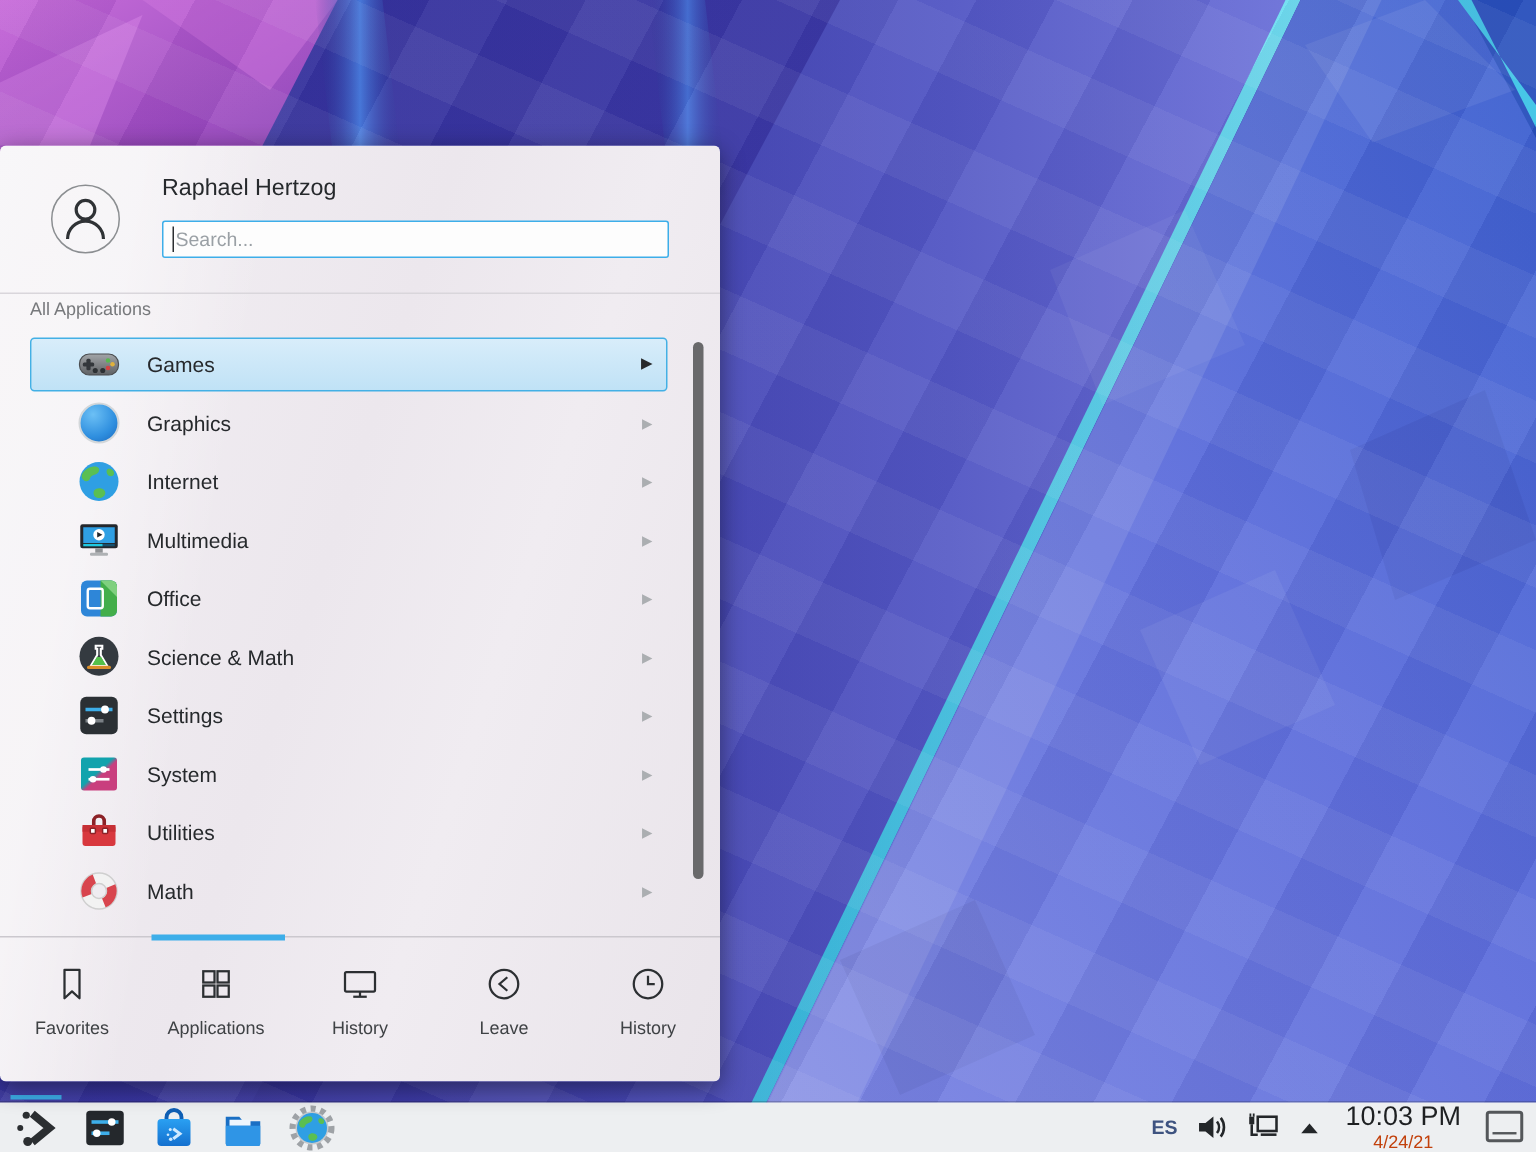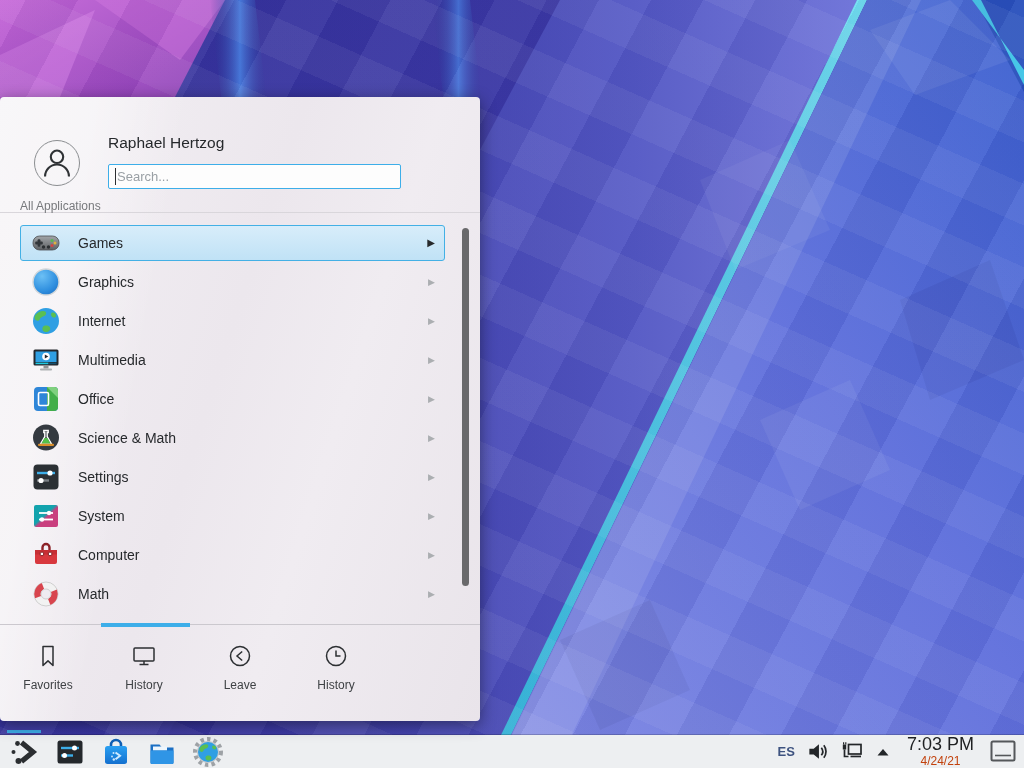--- a/index.html
+++ b/index.html
@@ -13,34 +13,34 @@
     background:
       repeating-linear-gradient(24deg, rgba(255,255,255,.05) 0 38px, rgba(255,255,255,0) 38px 76px),
       repeating-linear-gradient(-62deg, rgba(12,4,70,.05) 0 46px, rgba(255,255,255,.045) 46px 92px);}
 
   
   .menu{position:absolute;left:0;top:97px;width:480px;height:624px;z-index:5;
     background:
       linear-gradient(100deg, rgba(255,255,255,.45) 0 16%, rgba(255,255,255,0) 32%),
       linear-gradient(108deg,#f3f0f4 0%,#ece7ed 45%,#f0ecf1 65%,#e9e4ea 100%);
     border-radius:4px;box-shadow:0 4px 16px rgba(0,0,0,.45);}
-  .menu-header{position:absolute;top:17px;left:0;right:0;height:98px;border-bottom:1px solid #d9d6db;}
+  .menu-header{position:absolute;top:0;left:0;right:0;height:98px;border-bottom:1px solid #d9d6db;}
   .avatar{position:absolute;left:34px;top:26px;width:46px;height:46px;border:1px solid #8b8e91;border-radius:50%;box-sizing:border-box;}
   .user-name{position:absolute;left:108px;top:20px;font-size:15.5px;color:#26292c;}
-  .search-wrap{position:absolute;left:108px;top:50px;width:293px;height:25px;background:#fdfdfd;
+  .search-wrap{position:absolute;left:108px;top:50px;width:338px;height:25px;background:#fdfdfd;
     border:1px solid #3daee9;border-radius:2px;box-sizing:border-box;}
   .search-input{position:absolute;inset:0;border:0;outline:0;background:transparent;
     padding:0 6px 0 8px;font:13px "Liberation Sans","DejaVu Sans",sans-serif;color:#2b2e31;width:100%;box-sizing:border-box;}
   .search-input::placeholder{color:#9aa0a5;}
   .caret{position:absolute;left:6px;top:3px;width:1px;height:17px;background:#2b2e31;}
   .section-label{position:absolute;left:20px;top:102px;font-size:12px;color:#77797c;}
 
   .app-list{position:absolute;top:125px;left:0;width:100%;height:403px;overflow:hidden;}
   .row{position:relative;height:36px;margin:3px 35px 3px 20px;display:flex;align-items:center;
-    border:1px solid transparent;border-radius:3px;box-sizing:border-box;}
+    border:1px solid transparent;border-radius:3px;box-sizing:border-box;padding-left:20px;}
   .row.selected{background:linear-gradient(#d8edfa,#c0e2f6);border-color:#43b0e5;}
   .cat-icon{width:32px;height:32px;margin-left:9px;flex:none;}
   .cat-icon svg{display:block;}
   .cat-label{margin-left:16px;font-size:14px;color:#26292c;}
   .cat-arrow{position:absolute;right:9px;font-size:9px;color:#abaeb1;line-height:1;}
   .row.selected .cat-arrow{color:#27292b;font-size:10px;}
   .scroll-thumb{position:absolute;right:11px;top:131px;width:7px;height:358px;background:#69696b;border-radius:4px;z-index:6;}
 
   .tabbar{position:absolute;left:0;right:0;bottom:0;height:96px;border-top:1px solid #cbc8ce;display:flex;}
   .tab-indicator{position:absolute;left:101px;top:-2px;width:89px;height:4px;background:#3daee9;}
@@ -272,21 +272,21 @@
     <div class="row">
       <span class="cat-icon">
         <svg viewBox="0 0 32 32">
           <path d="M12.5 11 v-2.5 a3.5 3.5 0 0 1 7 0 V11" fill="none" stroke="#8c2227" stroke-width="2.4"></path>
           <rect x="5" y="11" width="22" height="14" rx="2" fill="#d8383e"></rect>
           <rect x="5" y="11" width="22" height="4.5" fill="#c62f35"></rect>
           <rect x="10.2" y="13.2" width="3.4" height="3.4" rx="0.6" fill="#ffffff" stroke="#8c2227" stroke-width="1"></rect>
           <rect x="18.4" y="13.2" width="3.4" height="3.4" rx="0.6" fill="#ffffff" stroke="#8c2227" stroke-width="1"></rect>
         </svg>
       </span>
-      <span class="cat-label">Computer</span>
+      <span class="cat-label">Utilities</span>
       <span class="cat-arrow">▶</span>
     </div>
 
     <div class="row">
       <span class="cat-icon">
         <svg viewBox="0 0 32 32">
           <circle cx="16" cy="16" r="12" fill="#f2f2f2" stroke="#cfcfcf" stroke-width="1"></circle>
           <circle cx="16" cy="16" r="8.5" fill="none" stroke="#d8454e" stroke-width="6.5" stroke-dasharray="13.35 13.35" transform="rotate(-22.5 16 16)"></circle>
           <circle cx="16" cy="16" r="5" fill="#efecf1" stroke="#cfcfcf" stroke-width="1"></circle>
         </svg>
@@ -302,20 +302,31 @@
   <div class="tabbar">
     <div class="tab-indicator"></div>
 
     <div class="tab">
       <svg class="tab-icon" viewBox="0 0 28 28">
         <path d="M9 4.5 h10 v19 l-5 -4.6 l-5 4.6 Z" fill="none" stroke="#2c2f32" stroke-width="1.5" stroke-linejoin="round"></path>
       </svg>
       <span class="tab-label">Favorites</span>
     </div>
 
+    <div class="tab">
+      <svg class="tab-icon" viewBox="0 0 28 28">
+        <g fill="none" stroke="#2c2f32" stroke-width="1.5">
+          <rect x="5.5" y="5.5" width="7.5" height="7.5"></rect>
+            <rect x="15" y="5.5" width="7.5" height="7.5"></rect>
+          <rect x="5.5" y="15" width="7.5" height="7.5"></rect>
+            <rect x="15" y="15" width="7.5" height="7.5"></rect>
+        </g>
+      </svg>
+      <span class="tab-label">Applications</span>
+    </div>
 
     <div class="tab">
       <svg class="tab-icon" viewBox="0 0 28 28">
         <g fill="none" stroke="#2c2f32" stroke-width="1.5">
           <rect x="4" y="6" width="20" height="13" rx="1"></rect>
           <line x1="14" y1="19" x2="14" y2="22"></line>
             <line x1="9.5" y1="22.5" x2="18.5" y2="22.5"></line>
         </g>
       </svg>
       <span class="tab-label">History</span>
@@ -419,21 +430,21 @@
       <rect x="2.8" y="5.5" width="3.4" height="5" fill="#232629"></rect>
       <line x1="3.6" y1="3.3" x2="3.6" y2="5.5" stroke="#232629" stroke-width="1.2"></line>
       <line x1="5.8" y1="3.3" x2="5.8" y2="5.5" stroke="#232629" stroke-width="1.2"></line>
     </svg>
 
     <svg width="16" height="13" viewBox="0 0 16 13" class="tray-icon">
       <path d="M2.5 10.5 L8 4 L13.5 10.5 Z" fill="#232629"></path>
     </svg>
 
     <div class="clock">
-      <div class="clock-time">7:03 PM</div>
+      <div class="clock-time">10:03 PM</div>
       <div class="clock-date">4/24/21</div>
     </div>
 
     <svg width="26" height="22" viewBox="0 0 26 22">
       <rect x="1.5" y="1.5" width="23" height="19" rx="1.5" fill="none" stroke="#54575a" stroke-width="2"></rect>
       <line x1="5" y1="15.5" x2="21" y2="15.5" stroke="#54575a" stroke-width="1.6"></line>
     </svg>
   </div>
 </div>
 

